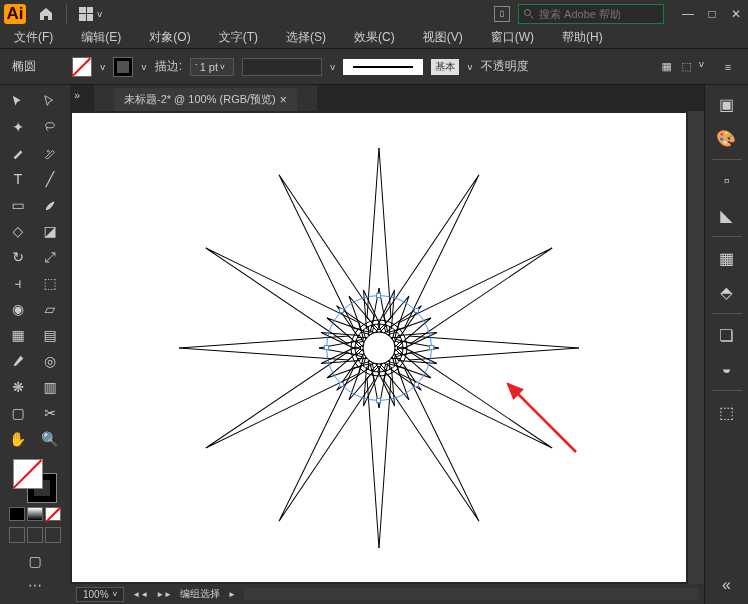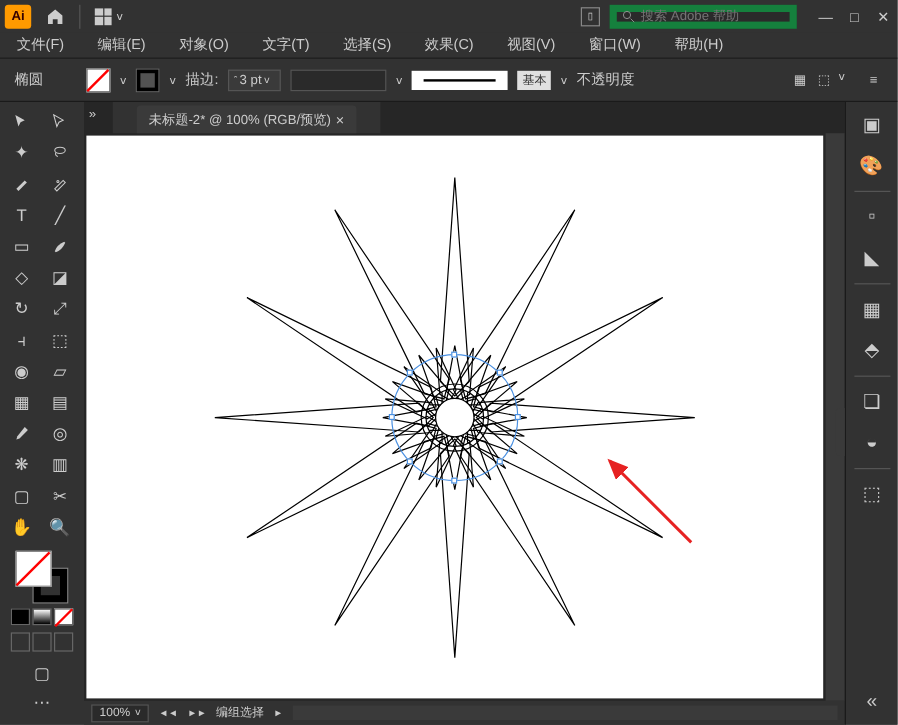--- a/index.html
+++ b/index.html
@@ -1,26 +1,26 @@
 <!DOCTYPE html>
 <html><head>
 <meta charset="utf-8">
 <style>
 * { margin: 0; padding: 0; box-sizing: border-box; font-family: "Microsoft YaHei", sans-serif; }
 body { background: #323232; width: 748px; height: 604px; overflow: hidden; color: #ccc; font-size: 11px; }
 .app { display: flex; flex-direction: column; height: 100%; }
 .titlebar { height: 27px; background: #323232; display: flex; align-items: center; padding: 0 4px; }
-.ai-logo { width: 22px; height: 20px; background: #ff9a00; color: #330000; font-weight: bold; font-size: 11px; display: flex; align-items: center; justify-content: center; border-radius: 3px; }
+.ai-logo { width: 22px; height: 20px; background: #ff9a00; color: #330000; font-weight: bold; font-size: 17px; display: flex; align-items: center; justify-content: center; border-radius: 3px; }
 .home-icon { margin-left: 12px; width: 16px; height: 16px; }
 .titlebar-sep { width: 1px; height: 20px; background: #555; margin: 0 12px; }
 .ws-switcher { display: flex; align-items: center; gap: 4px; }
 .ws-grid { width: 14px; height: 14px; display: grid; grid-template-columns: 1fr 1fr; gap: 1px; }
 .ws-grid span { background: #ccc; }
 .titlebar-spacer { flex: 1; }
-.search-box { display: flex; align-items: center; background: #2a2a2a; border: 6px solid #15803d; height: 20px; padding: 0 4px; gap: 4px; }
+.search-box { display: flex; align-items: center; background: #2a2a2a; border: 1px solid #15803d; height: 20px; padding: 0 4px; gap: 4px; }
 .search-box input { background: transparent; border: none; color: #999; width: 120px; outline: none; font-size: 11px; }
 .win-controls { display: flex; gap: 8px; margin-left: 16px; }
 .win-btn { width: 16px; height: 16px; color: #ccc; font-size: 12px; display: flex; align-items: center; justify-content: center; }
 .menubar { height: 22px; background: #323232; display: flex; align-items: center; padding: 0 8px; gap: 16px; border-bottom: 1px solid #1a1a1a; }
 .menu-item { padding: 2px 6px; font-size: 12px; }
 .controlbar { height: 36px; background: #323232; display: flex; align-items: center; padding: 0 12px; gap: 8px; border-bottom: 1px solid #1a1a1a; }
 .ctrl-label { font-size: 12px; }
 .swatch { width: 20px; height: 20px; border: 1px solid #666; position: relative; }
 .no-fill { background: #fff; }
 .no-fill::after { content: ''; position: absolute; width: 140%; height: 2px; background: red; top: 48%; left: -20%; transform: rotate(-45deg); }
@@ -123,21 +123,21 @@
   <div class="controlbar">
     <span class="ctrl-label">椭圆</span>
     <div style="width:20px"></div>
     <div class="swatch no-fill"></div>
     <span style="font-size:9px">ⅴ</span>
     <div class="swatch black-stroke"></div>
     <span style="font-size:9px">ⅴ</span>
     <span class="ctrl-label">描边:</span>
     <div class="dropdown-sm stroke-val">
       <span style="font-size:8px">ˆ</span>
-      <span>3 pt</span>
+      <span>1 pt</span>
       <span class="chev">ⅴ</span>
     </div>
     <div class="empty-swatch"></div>
     <span style="font-size:9px">ⅴ</span>
     <div class="style-bar">
         <div class="line"></div>
       </div>
     <div class="style-label">基本</div>
     <span style="font-size:9px">ⅴ</span>
     <span class="ctrl-label">不透明度</span>

